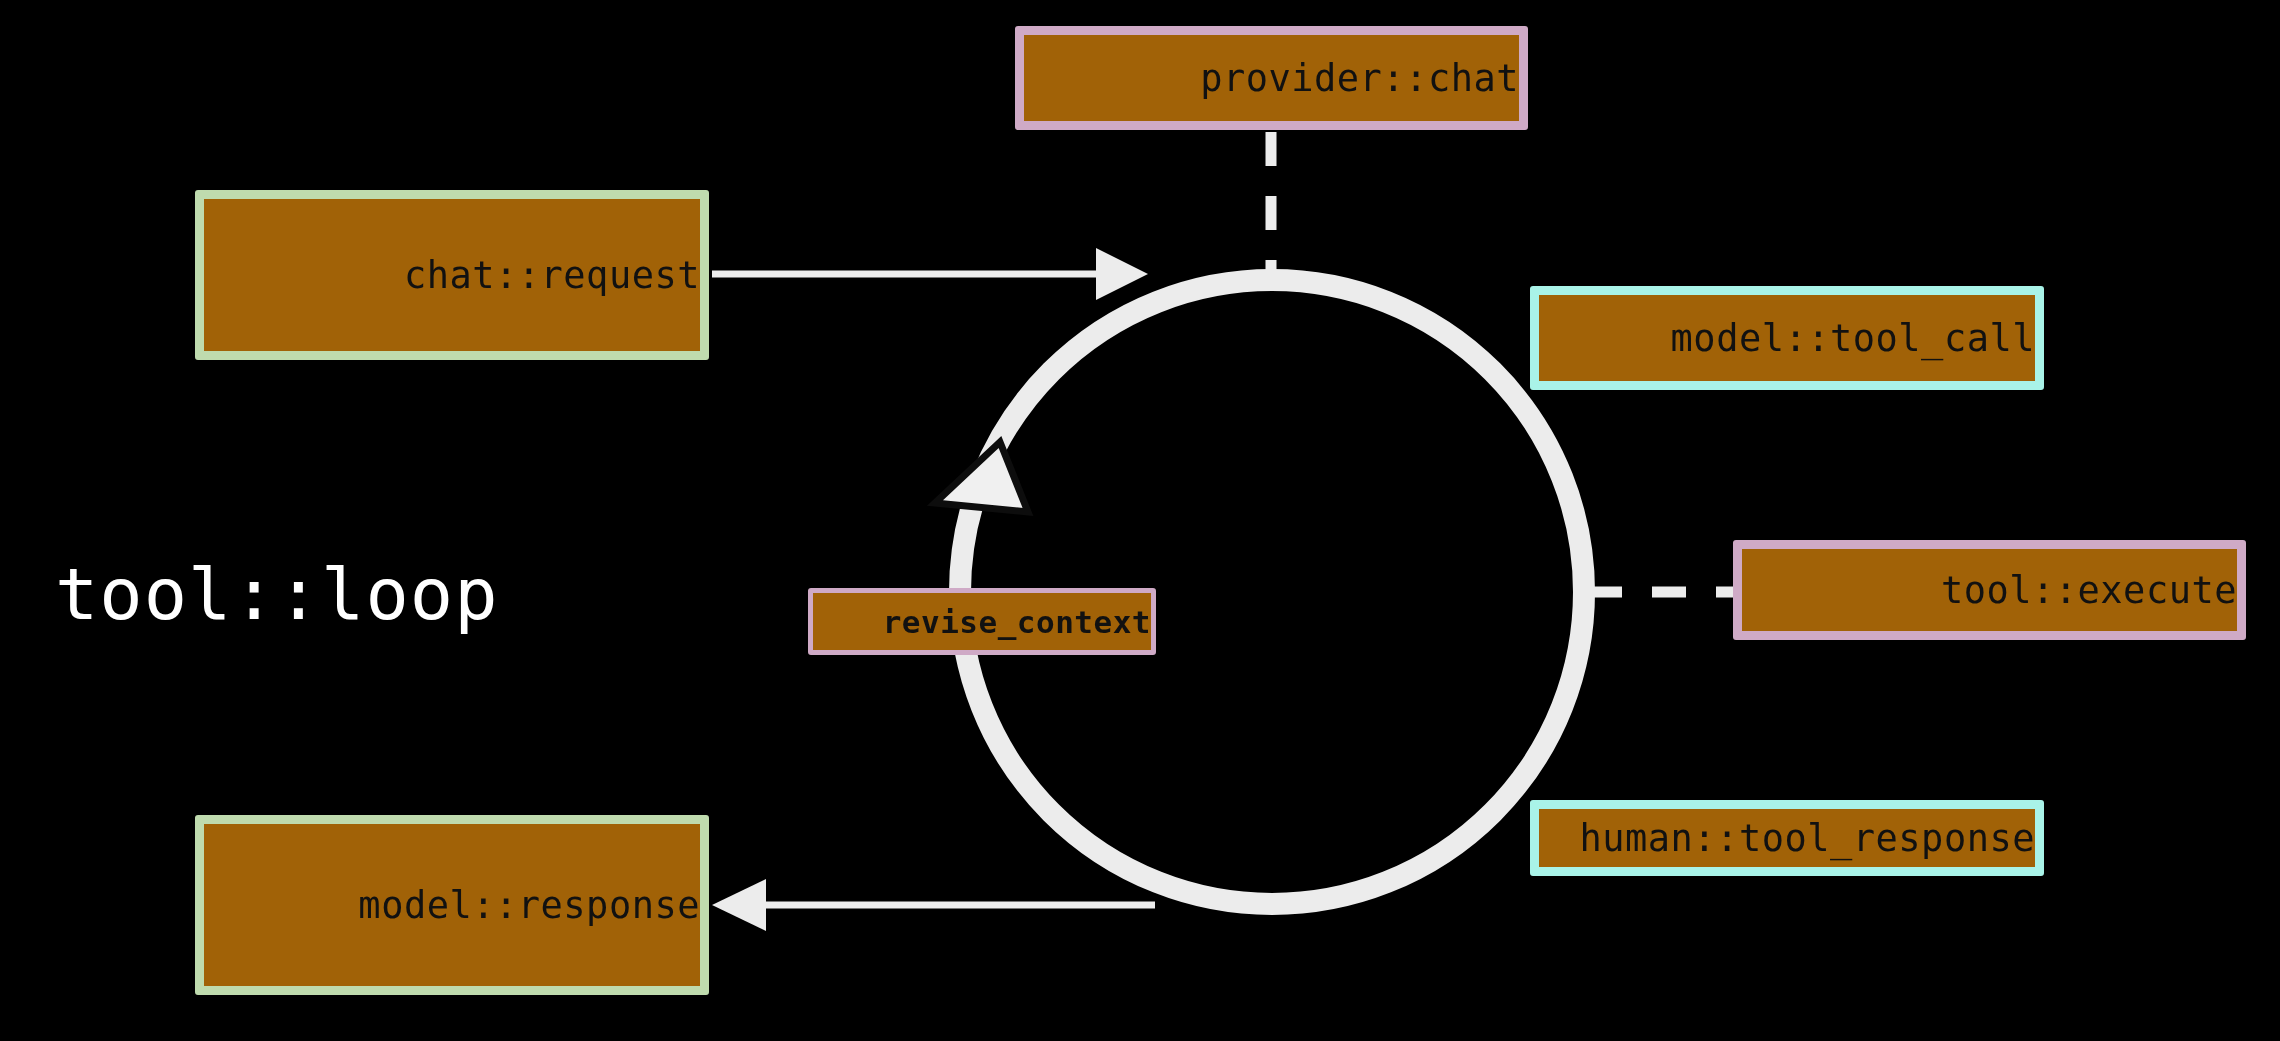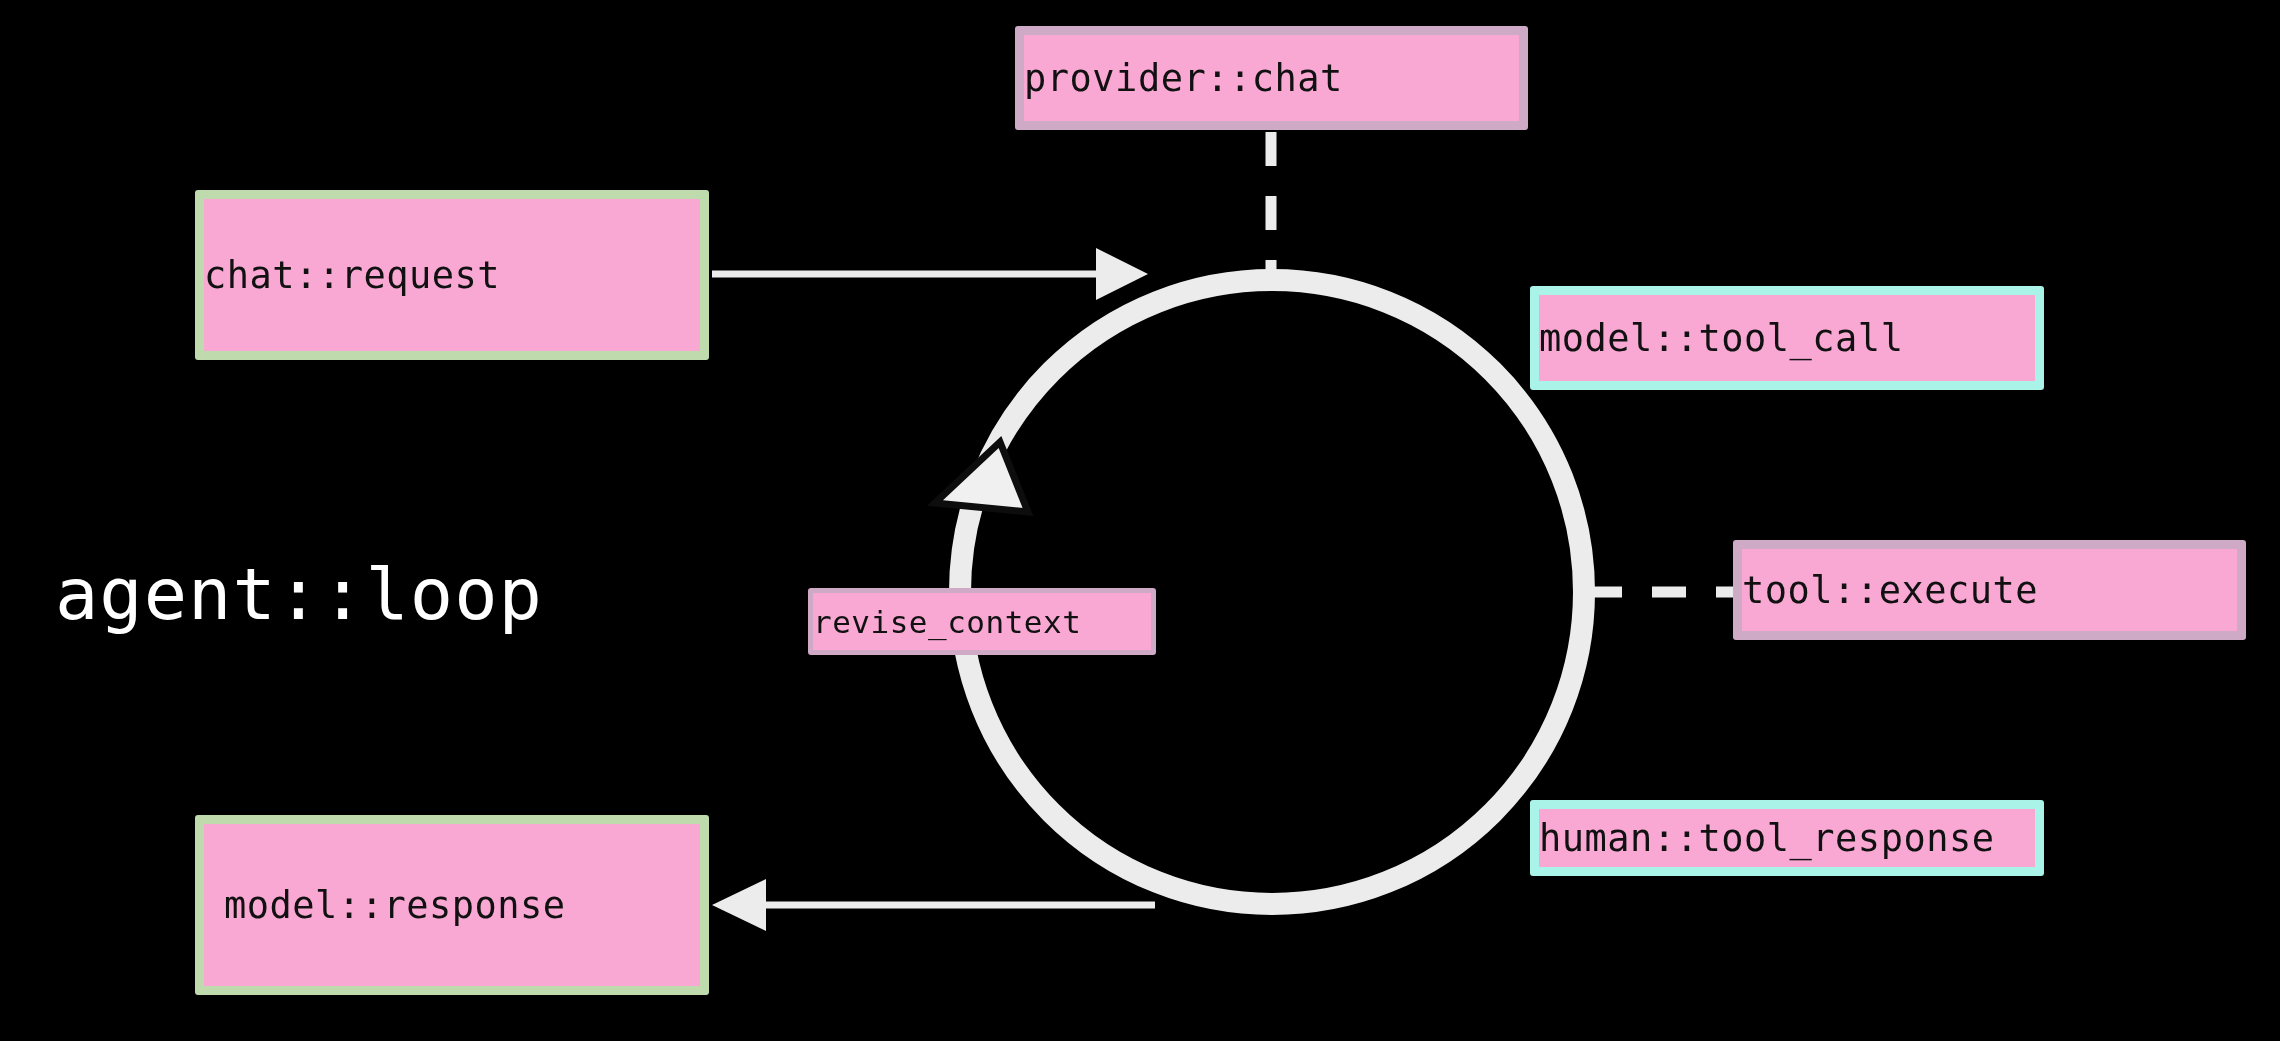--- a/index.html
+++ b/index.html
@@ -26,25 +26,26 @@
     top: 0;
     width: 2280px;
     height: 1041px;
     pointer-events: none;
   }
 
   
   .node {
     position: absolute;
     box-sizing: border-box;
-    background: #f9a8d4;
+    background: #a16207;
     display: flex;
     align-items: center;
-    justify-content: flex-start;
+    justify-content: flex-end;
     border-radius: 3px;
+    padding-left: 24px;
   }
   .node .node-label {
     font-family: "DejaVu Sans Mono", "Liberation Mono", monospace;
     color: #111111;
     white-space: nowrap;
     letter-spacing: 0.5px;
   }
 
   .node.green  { border: 9px solid #bfdbae; }
   .node.cyan   { border: 9px solid #a9f3e8; }
@@ -79,21 +80,21 @@
 
   #node-model-response {
     left: 195px; top: 815px; width: 514px; height: 180px;
   }
   #node-model-response .node-label { font-size: 37px; margin-left: 20px; }
 
   #node-revise-context {
     left: 808px; top: 588px; width: 348px; height: 67px;
     z-index: 6;
   }
-  #node-revise-context .node-label { font-size: 31px; }
+  #node-revise-context .node-label { font-size: 31px; font-weight: bold; }
 
   
   #loop-title {
     position: absolute;
     left: 55px;
     top: 558px;
     color: #ffffff;
     font-family: "DejaVu Sans Mono", "Liberation Mono", monospace;
     font-size: 72px;
     line-height: 1;
@@ -132,21 +133,21 @@
     <g>
       <line x1="1271" y1="132" x2="1271" y2="284" stroke="#ececec" stroke-width="11" stroke-dasharray="34 30"></line>
     </g>
 
      tool::execute : horizontal dashed line --&gt;
     <g>
       <line x1="1588" y1="592" x2="1735" y2="592" stroke="#ececec" stroke-width="11" stroke-dasharray="34 30"></line>
     </g>
   </svg>
 
-  <div id="loop-title">agent::loop</div>
+  <div id="loop-title">tool::loop</div>
 
   <div class="node pink" id="node-provider-chat">
     <span class="node-label">provider::chat</span>
   </div>
 
   <div class="node green" id="node-human-request">
     <span class="node-label">chat::request</span>
   </div>
 
   <div class="node cyan" id="node-model-tool-call">

